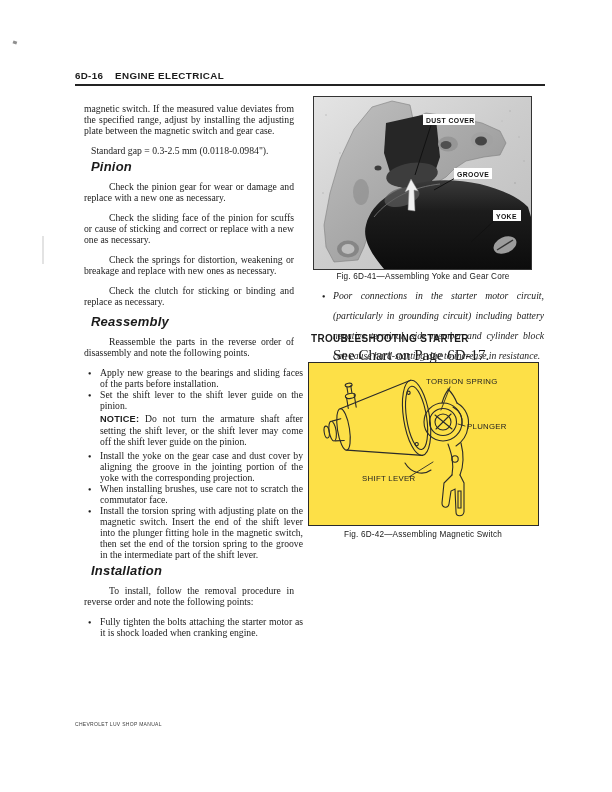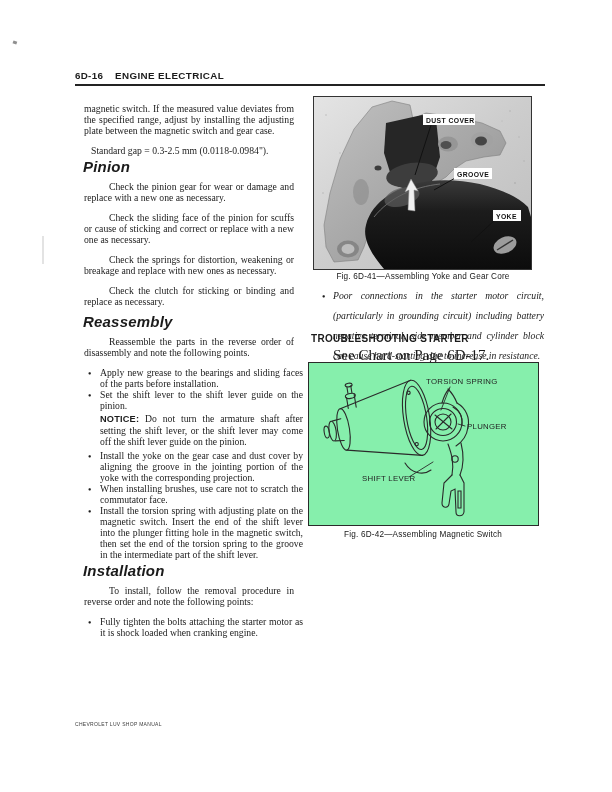--- a/index.html
+++ b/index.html
@@ -12,38 +12,38 @@
   .hdr-title{ position:absolute; left:115px; top:70px; font-family:Liberation Sans, sans-serif; font-weight:bold; font-size:9.8px; letter-spacing:.4px; }
   .hdr-rule { position:absolute; left:75px; top:84px; width:470px; height:1.6px; background:#232323; }
   
   .speck  { position:absolute; left:13px; top:41px; width:4px; height:2.5px; background:#8f8f8f; transform:rotate(20deg); }
   .smudge { position:absolute; left:42px; top:236px; width:2px; height:28px; background:#e3e3e3; }
   
   .col-left  { position:absolute; left:75px;  top:94px; width:228px; font-size:9.7px; line-height:11px; text-align:justify; }
   .para      { margin:9px; text-indent:25px; }
   .noindent  { text-indent:0; }
   .gapline   { margin:0; text-indent:16px; }
-  .side-head { font-family:"Liberation Sans",sans-serif; font-weight:bold; font-style:italic; font-size:15px; margin:5px 8px 2px; text-align:left; letter-spacing:.2px; }
+  .side-head { font-family:"Liberation Sans",sans-serif; font-weight:bold; font-style:italic; font-size:13px; margin:5px 16px 2px; text-align:left; letter-spacing:.2px; }
   .bullet    { display:flex; margin:0; }
   .bullet .dot { width:12px; margin-left:13px; flex:none; }
   .bullet .dot::before { content:"●"; font-size:5.6px; position:relative; top:-1px; }
   .bullet .btext { flex:1; text-align:justify; }
   .notice    { margin:2px 0 0 0; padding-left:25px; text-align:justify; }
   .notice b  { font-family:"Liberation Sans",sans-serif; font-size:9.2px; letter-spacing:.2px; }
   
   .fig41 { position:absolute; left:313px; top:96px; width:217px; height:172px; border:1.5px solid #333; box-sizing:content-box; }
   .fig41 svg, .fig42 svg { display:block; }
   .fig-caption { position:absolute; font-family:"Liberation Sans",sans-serif; font-size:8.2px; color:#161616; text-align:center; letter-spacing:.2px; }
   .cap41 { left:308px; top:272px; width:230px; }
   .cap42 { left:306px; top:530px; width:234px; }
   .rc-bullet { position:absolute; left:311px; top:286px; width:233px; font-size:9.7px; line-height:20px;font-style:italic; }
   .rc-bullet .dot { width:11px; margin-left:11px; }
   .ts-head { position:absolute; left:311px; top:333px; font-family:"Liberation Sans",sans-serif; font-weight:bold; font-size:10px; letter-spacing:.3px; }
   .ts-text { position:absolute; left:333px; top:347px; font-size:15px; }
-  .fig42 { position:absolute; left:308px; top:362px; width:229px; height:162px; border:1px solid #2a2a2a; background:#86efac; }
+  .fig42 { position:absolute; left:308px; top:362px; width:229px; height:162px; border:1px solid #2a2a2a; background:#fde047; }
   
   .footer { position:absolute; left:75px; top:721px; font-family:"Liberation Sans",sans-serif; font-size:5px; letter-spacing:.3px; color:#3c3c3c; }
 </style>
 </head>
 <body>
 
 <div class="page">
 
   <div class="hdr-num">6D-16</div>
   <div class="hdr-title">ENGINE ELECTRICAL</div>

